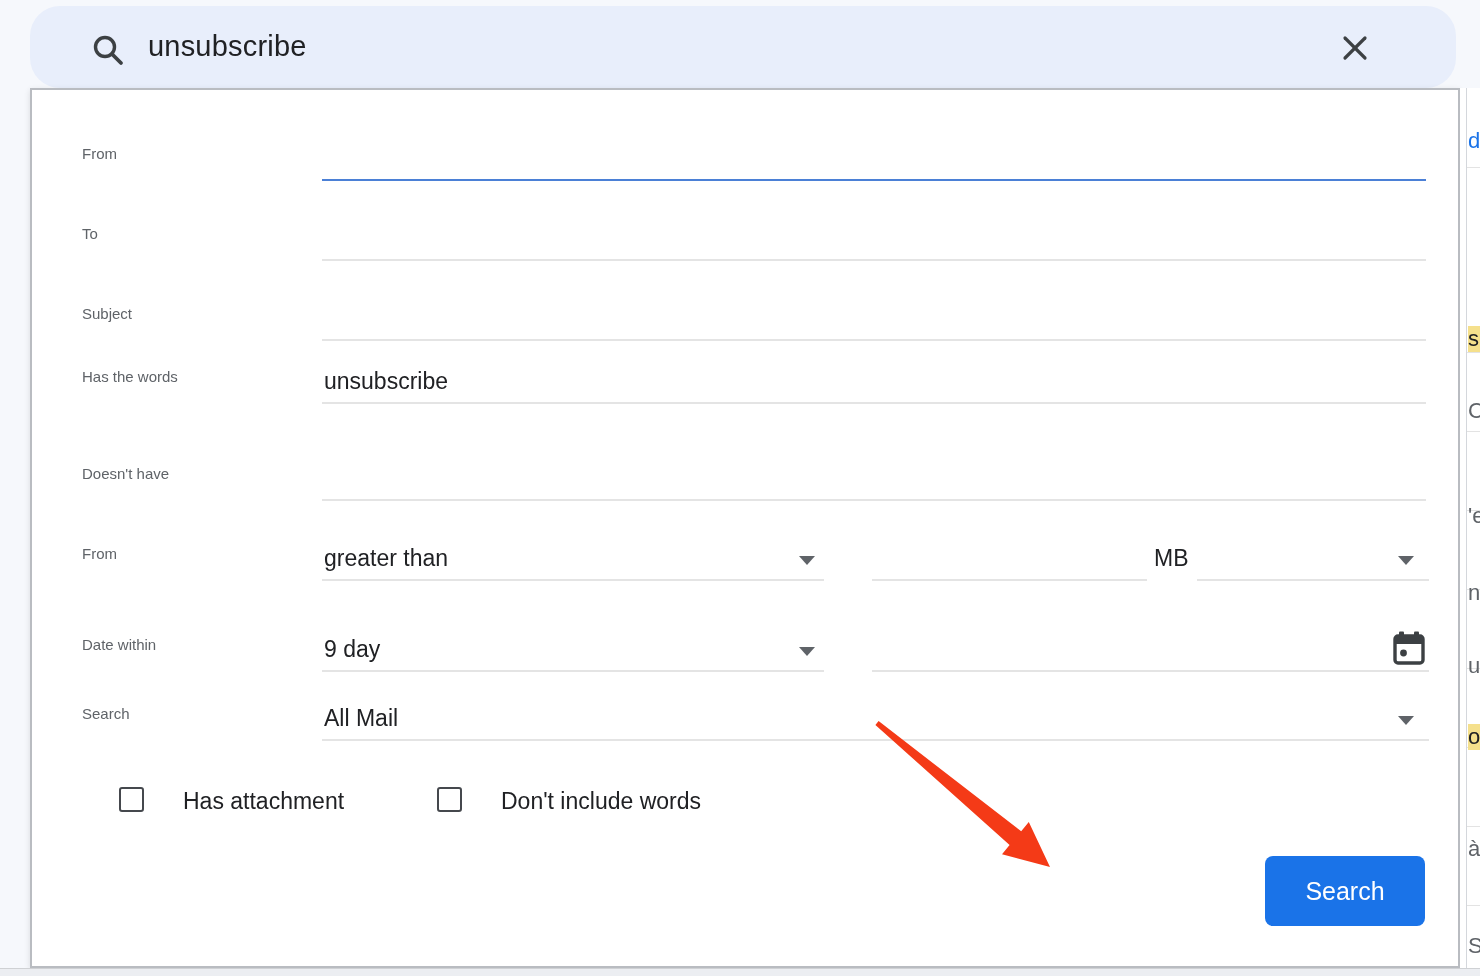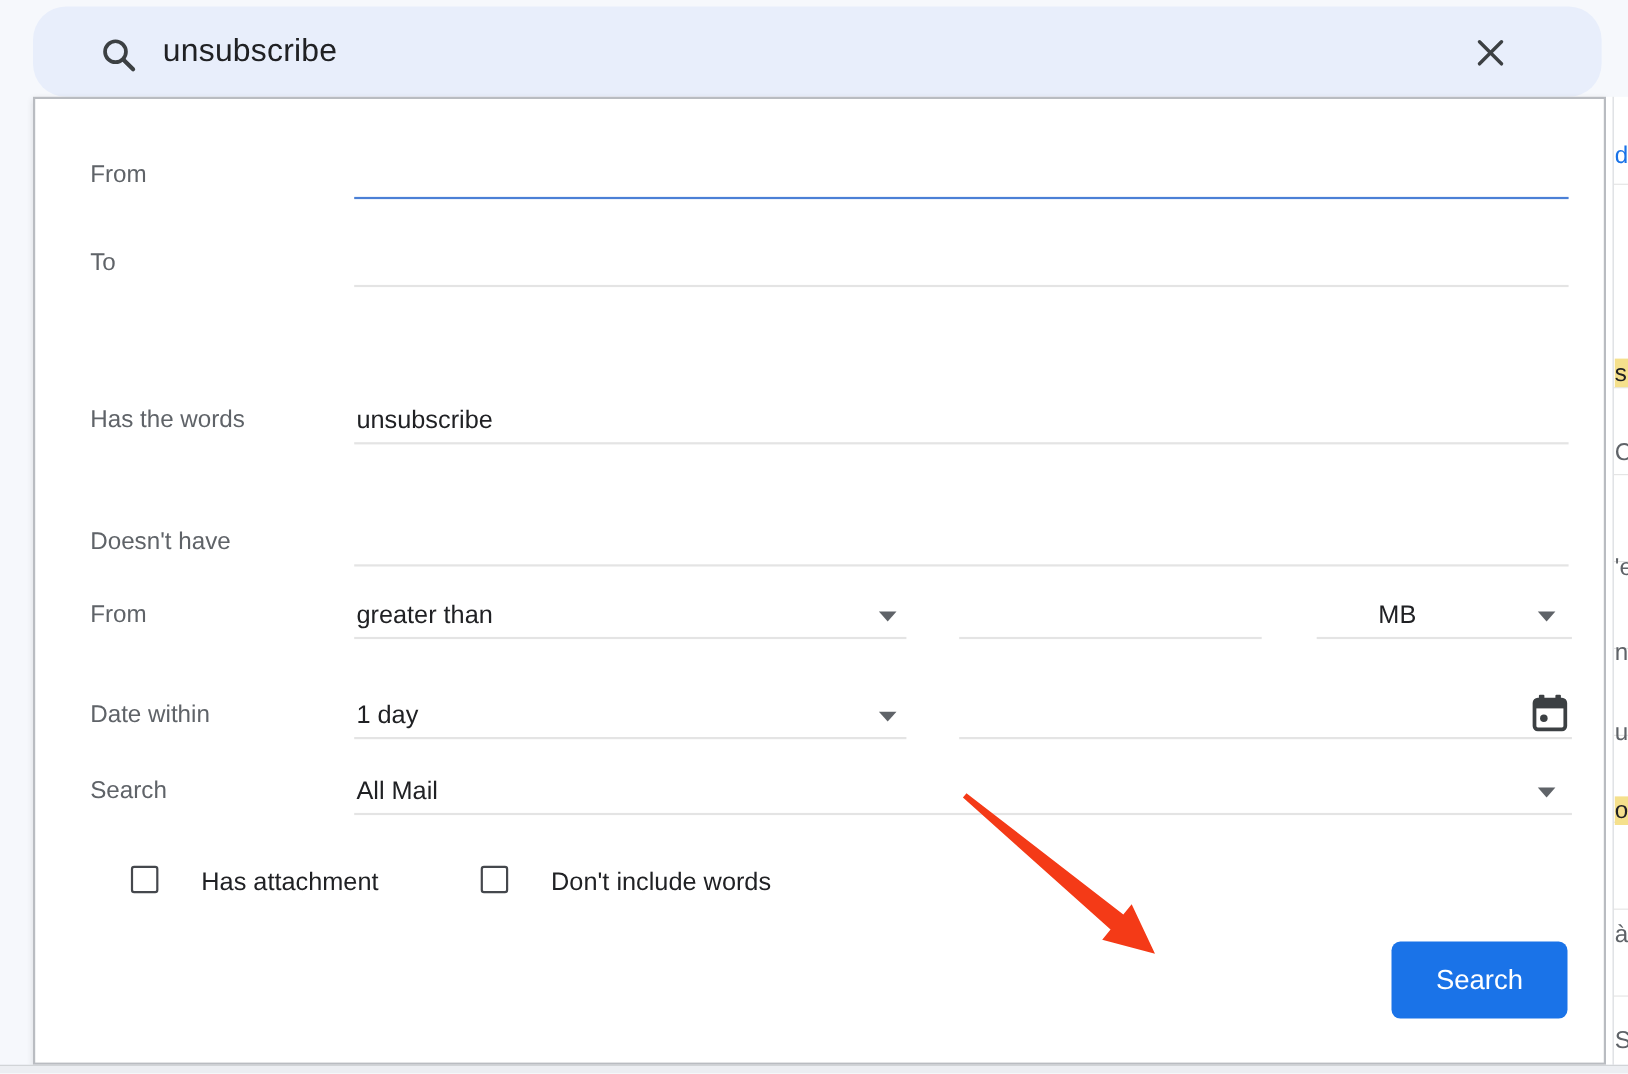--- a/index.html
+++ b/index.html
@@ -20,21 +20,21 @@
   }
   .search-close { position:absolute; left:1308px; top:25px; width:34px; height:34px; cursor:pointer; }
   
   .panel {
     position:absolute; left:30px; top:88px; width:1430px; height:880px;
     background:#ffffff; border:2px solid #b9bcc1;
     box-shadow:0 2px 6px rgba(0,0,0,.12);
   }
   .row { position:absolute; left:0; width:100%; height:40px; }
   .row-label {
-    position:absolute; left:50px; top:0; font-size:22px; color:#5f6368;
+    position:absolute; left:50px; top:0; font-size:15px; color:#5f6368;
   }
   .row-value {
     position:absolute; left:292px; top:0; font-size:23px; color:#202124;
   }
   .u { position:absolute; height:2px; background:#e4e4e4; }
   .u.blue { background:#4b80d6; }
   .caret {
     position:absolute; width:0; height:0;
     border-left:8px solid transparent; border-right:8px solid transparent;
     border-top:9px solid #5f6368;
@@ -91,48 +91,53 @@
     <div class="row-value"></div>
     <div class="u blue" style="left:290px; top:34px; width:1104px;"></div>
   </div>
 
   <div class="row" style="top:135px">
     <div class="row-label">To</div>
     <div class="row-value"></div>
     <div class="u" style="left:290px; top:34px; width:1104px; height:1.5px;"></div>
   </div>
 
+  <div class="row" style="top:215px">
+    <div class="row-label">Subject</div>
+    <div class="row-value"></div>
+    <div class="u" style="left:290px; top:34px; width:1104px; height:1.5px;"></div>
+  </div>
 
   <div class="row" style="top:278px">
     <div class="row-label">Has the words</div>
     <div class="row-value">unsubscribe</div>
     <div class="u" style="left:290px; top:34px; width:1104px; height:1.5px;"></div>
   </div>
 
-  <div class="row" style="top:389px">
+  <div class="row" style="top:375px">
     <div class="row-label">Doesn't have</div>
     <div class="row-value"></div>
     <div class="u" style="left:290px; top:34px; width:1104px; height:1.5px;"></div>
   </div>
 
   <div class="row" style="top:455px">
     <div class="row-label">From</div>
     <div class="row-value">greater than</div>
     <span class="caret" style="left:767px; top:11px;"></span>
     <div class="u" style="left:290px; top:34px; width:502px; height:1.5px;"></div>
     <div class="row-value" style="left:842px;"></div>
     <div class="u" style="left:840px; top:34px; width:275px; height:1.5px;"></div>
-    <div class="row-value" style="left:1221px;">MB</div>
+    <div class="row-value" style="left:1122px;">MB</div>
     <span class="caret" style="left:1366px; top:11px;"></span>
     <div class="u" style="left:1165px; top:34px; width:232px; height:1.5px;"></div>
   </div>
 
   <div class="row" style="top:546px">
     <div class="row-label">Date within</div>
-    <div class="row-value">1 day</div>
+    <div class="row-value">9 day</div>
     <span class="caret" style="left:767px; top:11px;"></span>
     <div class="u" style="left:290px; top:34px; width:502px; height:1.5px;"></div>
     <div class="row-value" style="left:842px;"></div>
     <div class="u" style="left:840px; top:34px; width:557px; height:1.5px;"></div>
     <svg style="position:absolute; left:1360px; top:-5px;" width="34" height="36" viewBox="0 0 34 36">
       <rect x="3" y="5" width="28" height="27" rx="3" fill="none" stroke="#3c4043" stroke-width="3.4"></rect>
       <rect x="3" y="5" width="28" height="8" fill="#3c4043"></rect>
       <rect x="7" y="0.5" width="5" height="7" rx="1" fill="#3c4043"></rect>
       <rect x="22" y="0.5" width="5" height="7" rx="1" fill="#3c4043"></rect>
       <circle cx="11.5" cy="22" r="3.4" fill="#3c4043"></circle>

